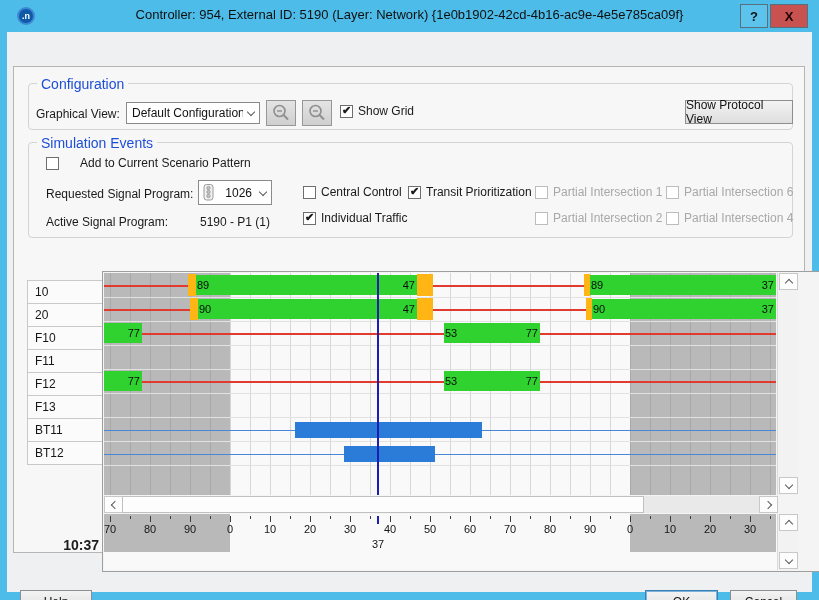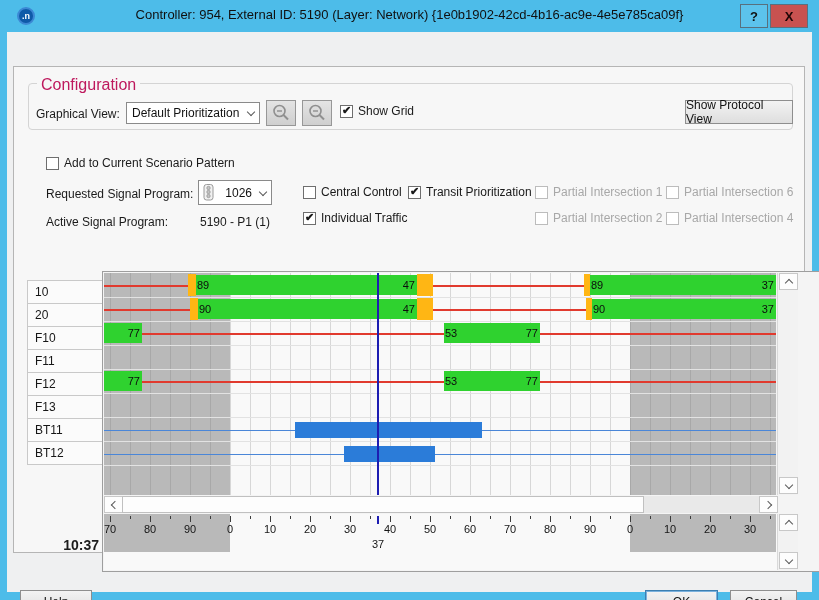--- a/index.html
+++ b/index.html
@@ -12,21 +12,21 @@
   .tb-help{left:740px;width:28px;background:#5cc3ec;color:#111;}
   .tb-close{left:770px;width:38px;background:#c85250;color:#1d0606;}
   .client{position:absolute;left:7px;top:32px;width:805px;height:560px;background:#eff0f1;}
   
   .tabs{position:absolute;left:6px;top:10px;height:25px;display:flex;align-items:flex-end;z-index:3;}
   .tab{height:22px;padding:0 10px;margin-right:2px;background:linear-gradient(#f4f4f4,#e6e6e6);border:1px solid #a5a5a5;border-bottom:none;font-size:12px;color:#202020;display:flex;align-items:center;border-radius:2px 2px 0 0;}
   .tab.active{height:25px;background:#f7f7f7;position:relative;z-index:4;margin-bottom:-1px;}
   .tabpage{position:absolute;left:6px;top:34px;width:792px;height:487px;background:#f7f7f7;border:1px solid #b5b5b5;z-index:2;}
   
   .groupbox{position:absolute;border:1px solid #d4d4d4;border-radius:4px;}
-  .gb-legend{position:absolute;top:-8px;left:8px;background:#f7f7f7;padding:0 4px;font-size:16px;color:#be185d;}
+  .gb-legend{position:absolute;top:-8px;left:8px;background:#f7f7f7;padding:0 4px;font-size:14px;color:#1d4ed8;}
   .lbl{position:absolute;font-size:12px;color:#1a1a1a;white-space:nowrap;}
   .btn{position:absolute;background:linear-gradient(#f3f3f3,#dedede);border:1px solid #8e8e8e;font-size:12px;color:#111;display:flex;align-items:center;justify-content:center;}
   .btn.tool{background:linear-gradient(#e4e4e4,#cfcfcf);border:1px solid #979797;}
   .combo{position:absolute;background:#fff;border:1px solid #8a8a8a;display:flex;align-items:center;font-size:12px;color:#111;}
   .combo .val{flex:1;padding-left:5px;white-space:nowrap;overflow:hidden;}
   .combo .dd{width:16px;display:flex;align-items:center;justify-content:center;}
   .cb{position:absolute;display:flex;align-items:center;}
   .cb .box{width:13px;height:13px;background:#fff;border:1px solid #6e6e6e;display:flex;align-items:center;justify-content:center;font-size:11px;font-weight:bold;color:#1a1a1a;line-height:10px;}
   .cb .box .mark{display:none;margin-top:-2px;}
   .cb.checked .box .mark{display:block;}
@@ -76,21 +76,21 @@
 
   <div class="client">
 
     <div class="tabpage">
 
       <div class="groupbox" style="left:14px;top:16px;width:765px;height:47px;">
         <div class="gb-legend">Configuration</div>
       </div>
       <div class="lbl" style="left:22px;top:40px;">Graphical View:</div>
       <div class="combo" style="left:112px;top:35px;width:134px;height:22px;">
-        <span class="val">Default Prioritization</span>
+        <span class="val">Default Configuration</span>
         <span class="dd">
             <span class="chev down"></span>
           </span>
       </div>
       <div class="btn tool" style="left:252px;top:33px;width:30px;height:26px;">
         <svg width="20" height="20">
             <circle cx="8.5" cy="8" r="5.5" fill="none" stroke="#8f8f8f" stroke-width="1.6"></circle>
             <line x1="12.5" y1="12" x2="17" y2="16.5" stroke="#8f8f8f" stroke-width="2"></line>
             <line x1="6" y1="8" x2="11" y2="8" stroke="#8f8f8f" stroke-width="1.4"></line>
           </svg>
@@ -103,21 +103,24 @@
           </svg>
       </div>
       <div class="cb checked" style="left:326px;top:37px;">
         <span class="box">
             <span class="mark">✔</span>
           </span>
           <span class="cbl">Show Grid</span>
       </div>
       <div class="btn" style="left:671px;top:33px;width:108px;height:24px;">Show Protocol View</div>
 
-      <div class="cb" style="left:32px;top:89px;">
+      <div class="groupbox" style="left:14px;top:75px;width:765px;height:96px;">
+        <div class="gb-legend">Simulation Events</div>
+      </div>
+      <div class="cb" style="left:32px;top:89px;gap:16px;">
         <span class="box"></span>
           <span class="cbl">Add to Current Scenario Pattern</span>
       </div>
       <div class="lbl" style="left:32px;top:120px;">Requested Signal Program:</div>
       <div class="combo" style="left:184px;top:113px;width:74px;height:25px;">
         <svg width="12" height="17" style="margin-left:4px;">
             <rect x="1" y="0.5" width="9" height="15.5" rx="2.5" fill="#f1f1f1" stroke="#9a9a9a"></rect>
             <circle cx="5.5" cy="4" r="1.7" fill="#c4c4c4" stroke="#8f8f8f" stroke-width="0.7"></circle>
             <circle cx="5.5" cy="8" r="1.7" fill="#c4c4c4" stroke="#8f8f8f" stroke-width="0.7"></circle>
             <circle cx="5.5" cy="12" r="1.7" fill="#c4c4c4" stroke="#8f8f8f" stroke-width="0.7"></circle>

